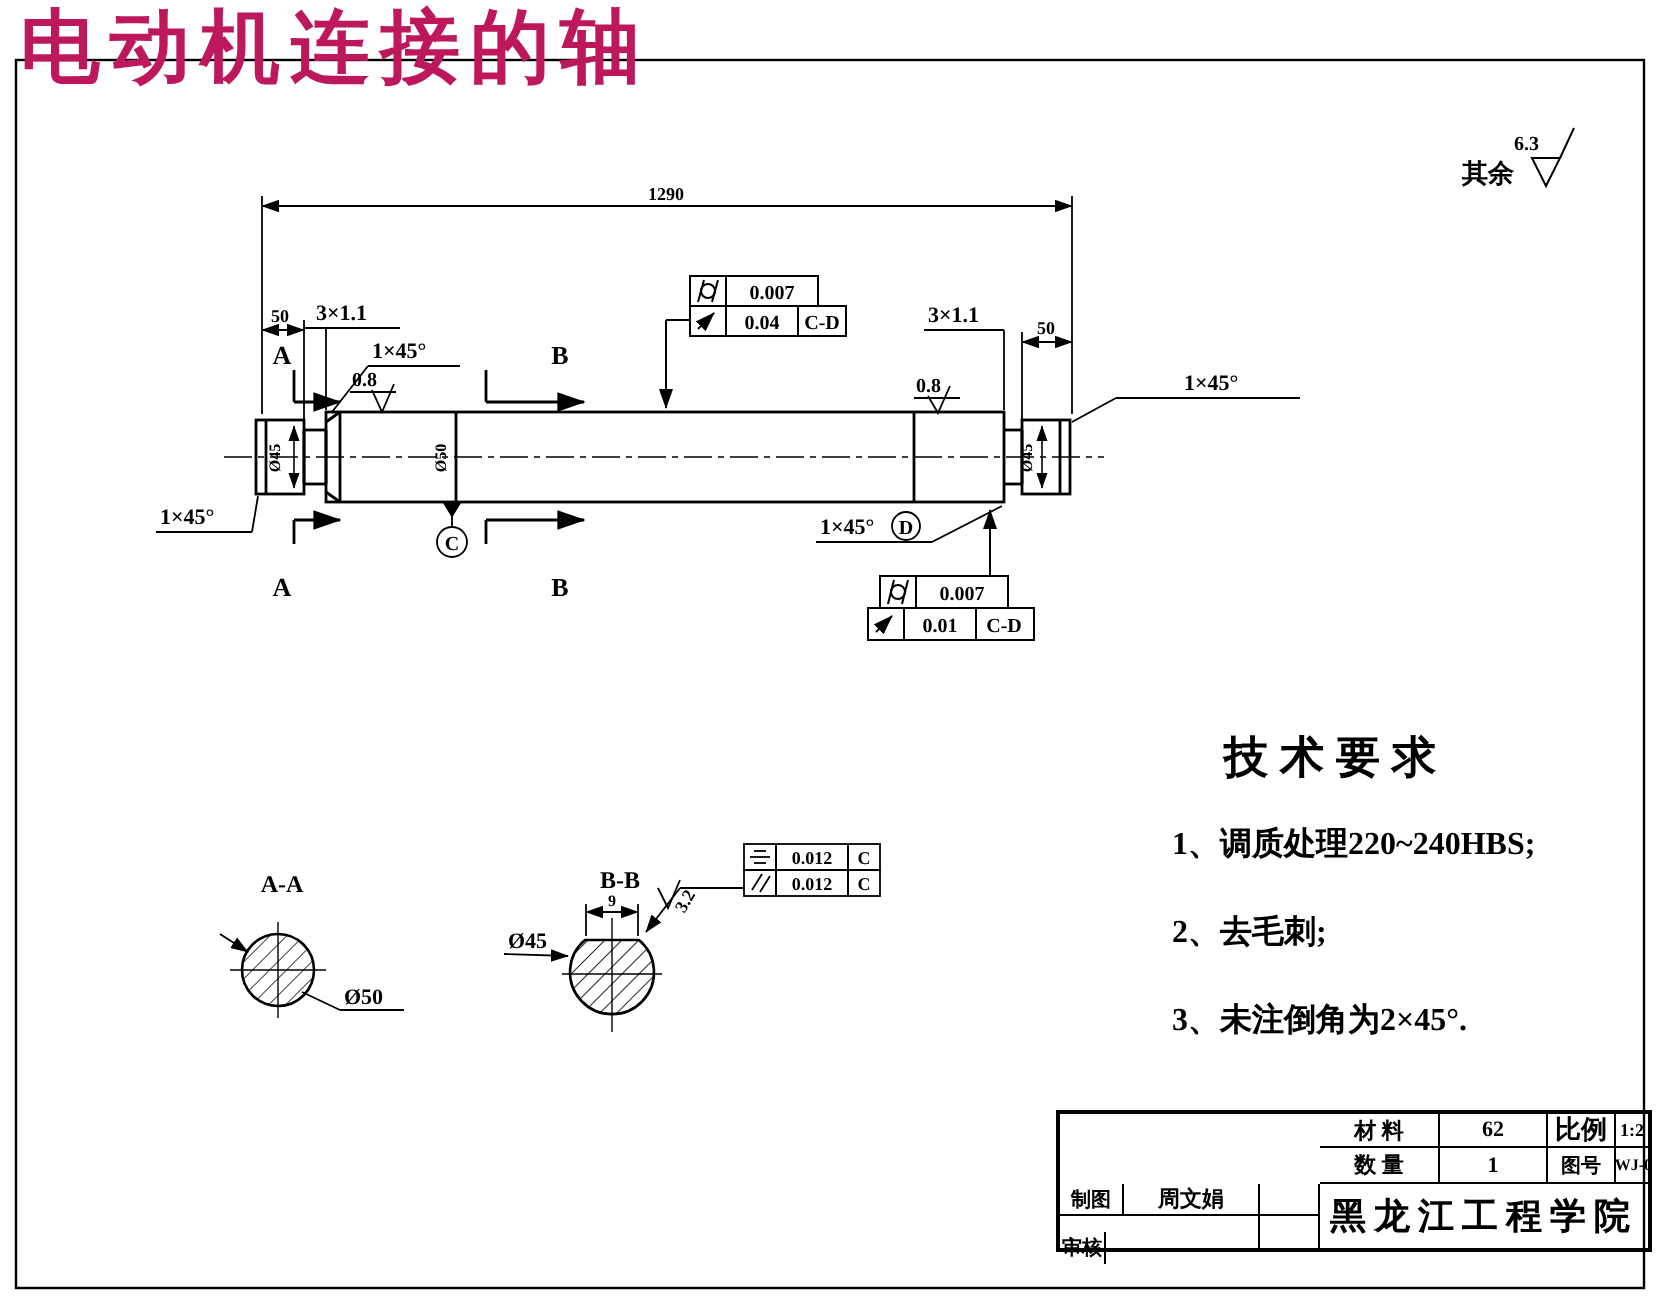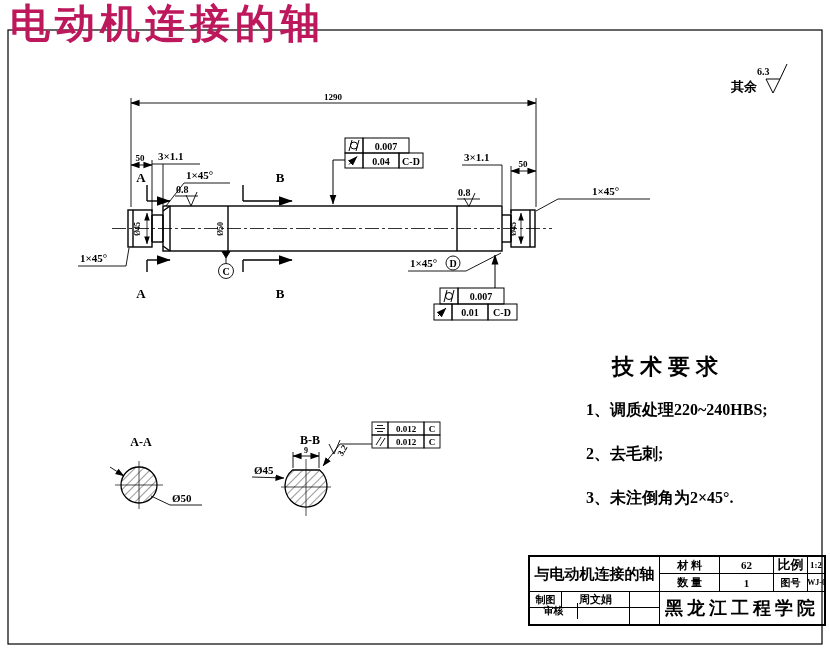--- a/index.html
+++ b/index.html
@@ -4,21 +4,21 @@
 <style>
   html,body{margin:0;padding:0;background:#fff;}
   .page{position:relative;width:830px;height:654px;background:#fff;overflow:hidden;
         font-family:"Liberation Serif",serif;color:#000;}
   .page svg{position:absolute;left:0;top:0;}
   svg text{fill:#000;font-family:"Liberation Serif",serif;font-weight:bold;}
   .main-title{position:absolute;left:10px;top:2px;font-size:40px;font-weight:bold;
               color:#be185d;letter-spacing:5px;white-space:nowrap;line-height:1.1;
               font-family:"Liberation Serif",serif;}
   .tech{position:absolute;left:586px;top:352px;width:236px;}
-  .tech .tech-heading{font-size:22px;font-weight:bold;letter-spacing:6px;margin:0 0 18px 26px;}
+  .tech .tech-heading{font-size:22px;font-weight:bold;letter-spacing:6px;margin:12px 0 18px 26px;}
   .tech .tech-item{font-size:16px;font-weight:bold;margin:0 0 23px 0;white-space:nowrap;}
   .tb{position:absolute;left:528px;top:555px;width:294px;height:67px;border:2px solid #000;
       box-sizing:content-box;font-family:"Liberation Serif",serif;}
   .tb .c{position:absolute;box-sizing:border-box;display:flex;align-items:center;
          justify-content:center;font-weight:bold;overflow:hidden;white-space:nowrap;}
   .br{border-right:1px solid #000;} .bb{border-bottom:1px solid #000;}
 </style>
 </head>
 <body>
 
@@ -244,31 +244,30 @@
 <div class="main-title">电动机连接的轴</div>
 
 <div class="tech">
   <div class="tech-heading">技术要求</div>
   <div class="tech-item">1、调质处理220~240HBS;</div>
   <div class="tech-item">2、去毛刺;</div>
   <div class="tech-item">3、未注倒角为2×45°.</div>
 </div>
 
 <div class="tb">
-  <div class="c br bb" style="left:0;top:0;width:130px;height:35px;font-size:15px;">与电动机连接的轴</div>
   <div class="c br bb" style="left:130px;top:0;width:60px;height:17px;font-size:11px;">材  料</div>
   <div class="c br bb" style="left:190px;top:0;width:54px;height:17px;font-size:11px;">62</div>
   <div class="c br bb" style="left:244px;top:0;width:34px;height:17px;font-size:13px;">比例</div>
   <div class="c bb" style="left:278px;top:0;width:16px;height:17px;font-size:9px;">1:2</div>
   <div class="c br bb" style="left:130px;top:17px;width:60px;height:18px;font-size:11px;">数  量</div>
   <div class="c br bb" style="left:190px;top:17px;width:54px;height:18px;font-size:11px;">1</div>
   <div class="c br bb" style="left:244px;top:17px;width:34px;height:18px;font-size:10px;">图号</div>
   <div class="c bb" style="left:278px;top:17px;width:16px;height:18px;font-size:8px;">ZWJ-07</div>
   <div class="c br bb" style="left:0;top:35px;width:32px;height:16px;font-size:10px;">制图</div>
   <div class="c br bb" style="left:32px;top:35px;width:68px;height:16px;font-size:11px;">周文娟</div>
   <div class="c br bb" style="left:100px;top:35px;width:30px;height:16px;"></div>
-  <div class="c br" style="left:0;top:46px;width:48px;height:16px;font-size:10px;font-family:Liberation Mono, monospace;">审核</div>
+  <div class="c br" style="left:0;top:59px;width:23px;height:16px;font-size:10px;font-family:Liberation Mono, monospace;">审核</div>
   <div class="c br" style="left:32px;top:51px;width:68px;height:16px;"></div>
   <div class="c br" style="left:100px;top:51px;width:30px;height:16px;"></div>
   <div class="c" style="left:130px;top:35px;width:164px;height:32px;font-size:18px;letter-spacing:4px;">黑龙江工程学院</div>
 </div>
 
 </div>
 
 </body></html>

